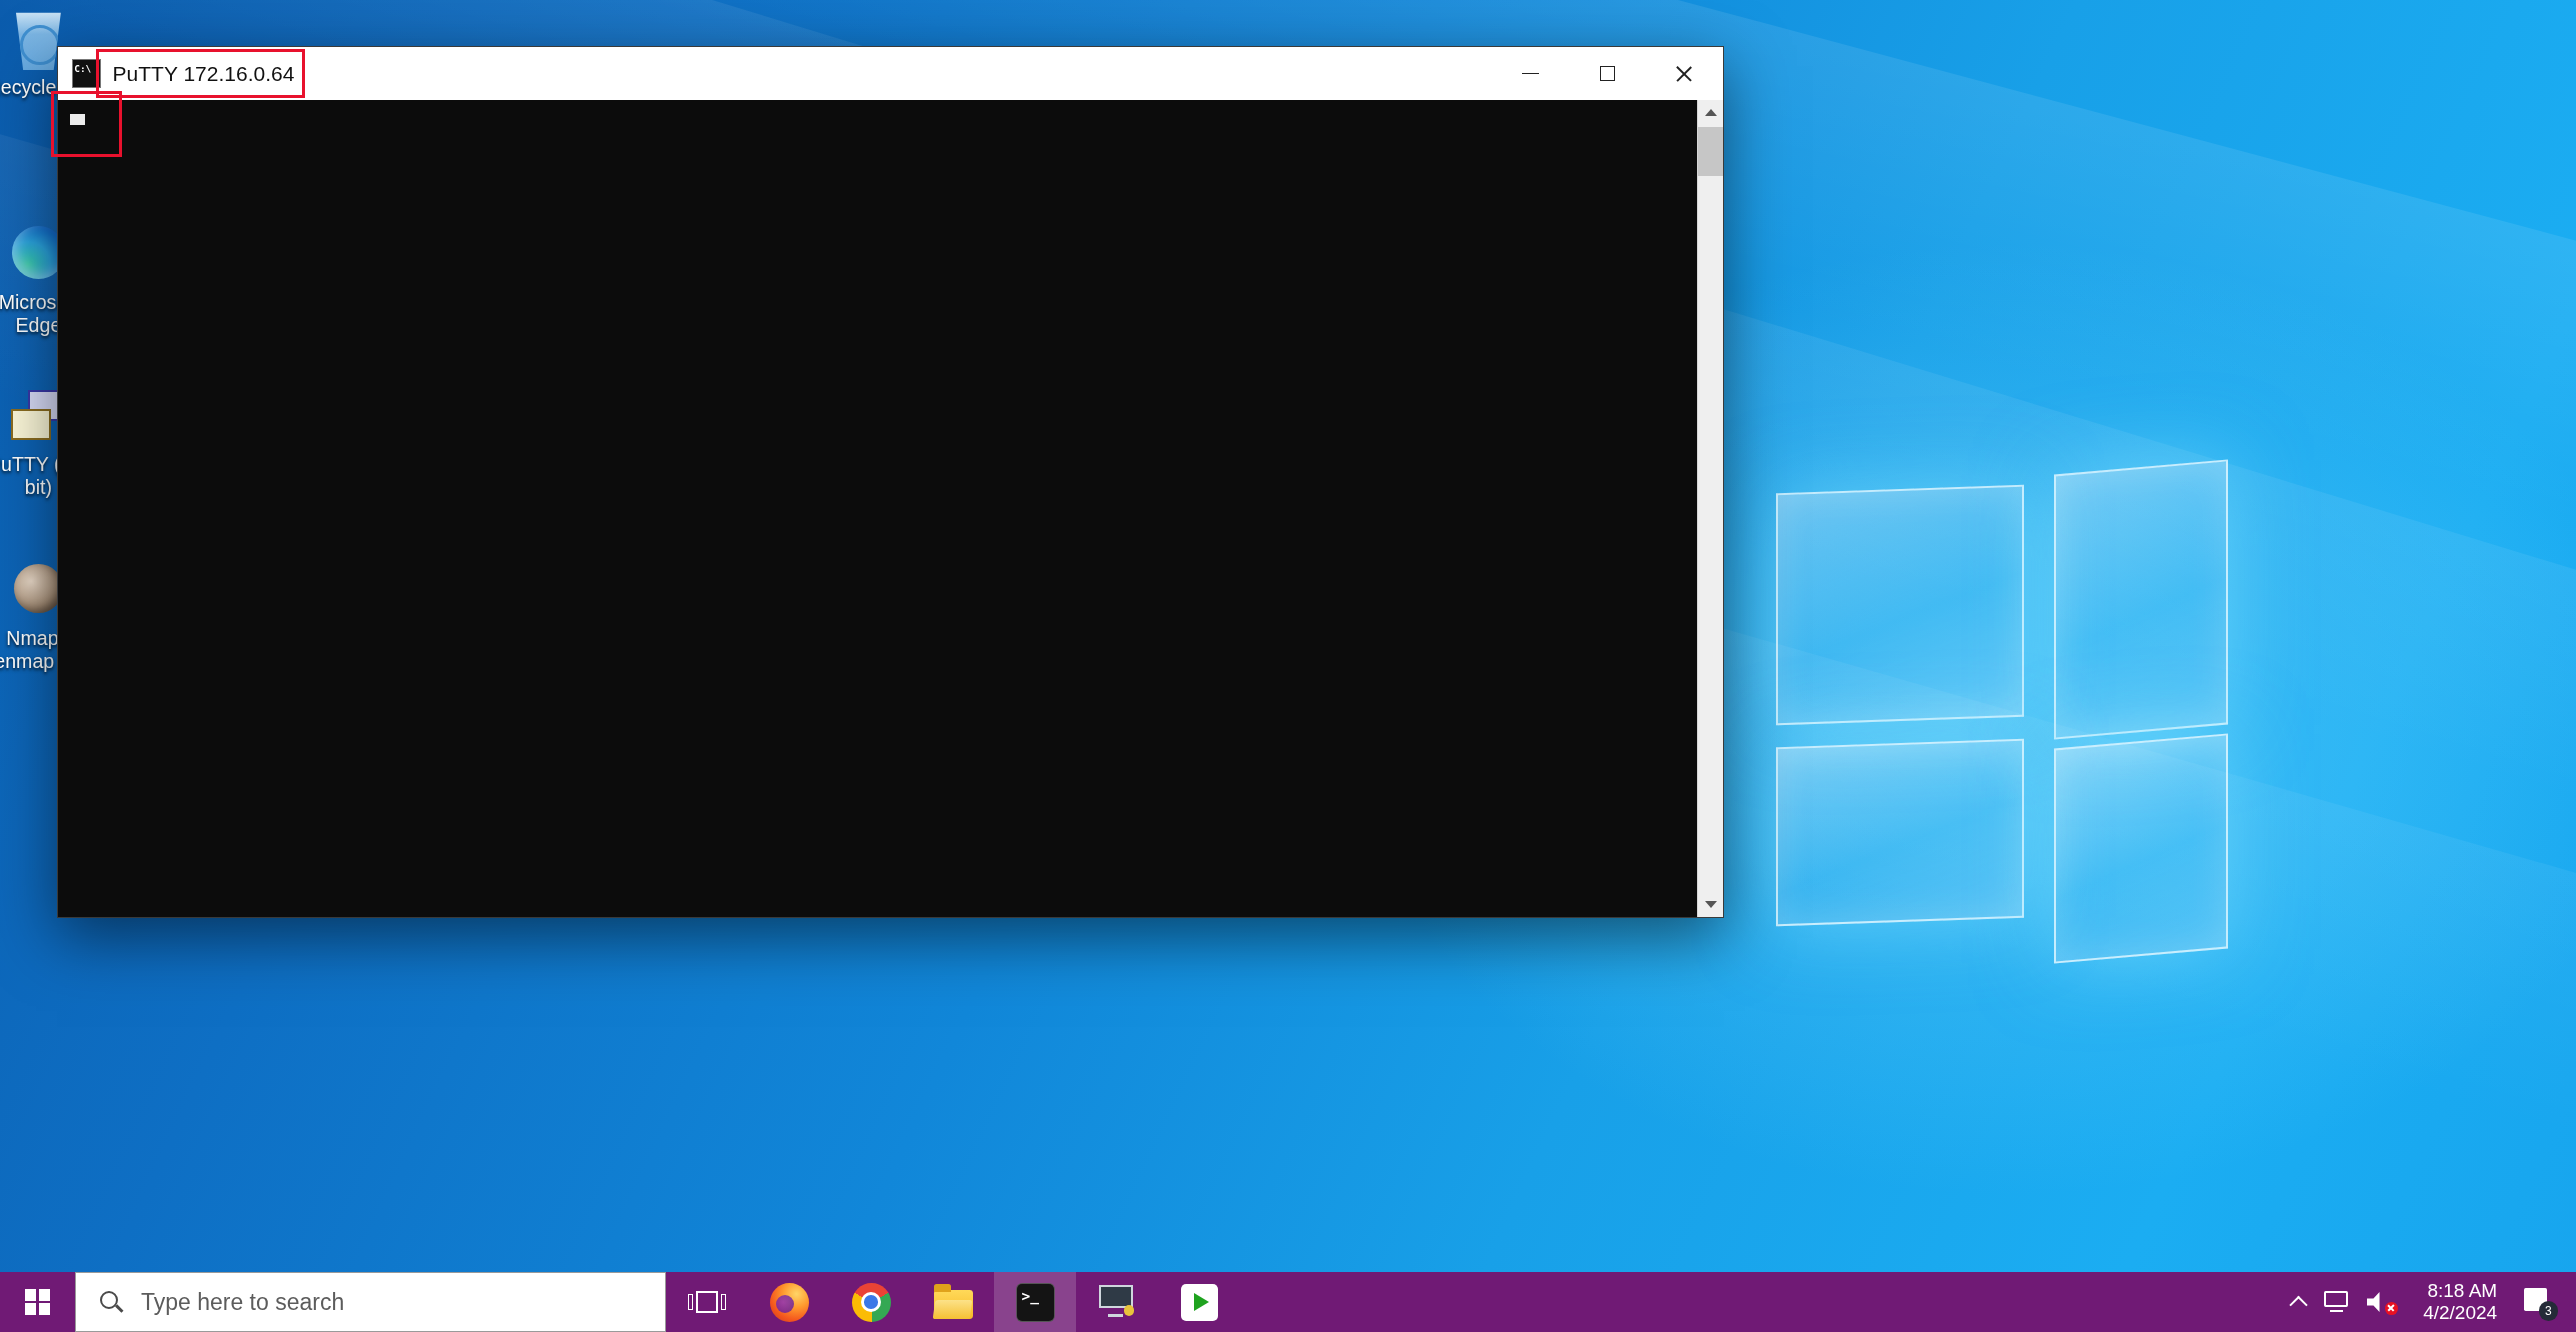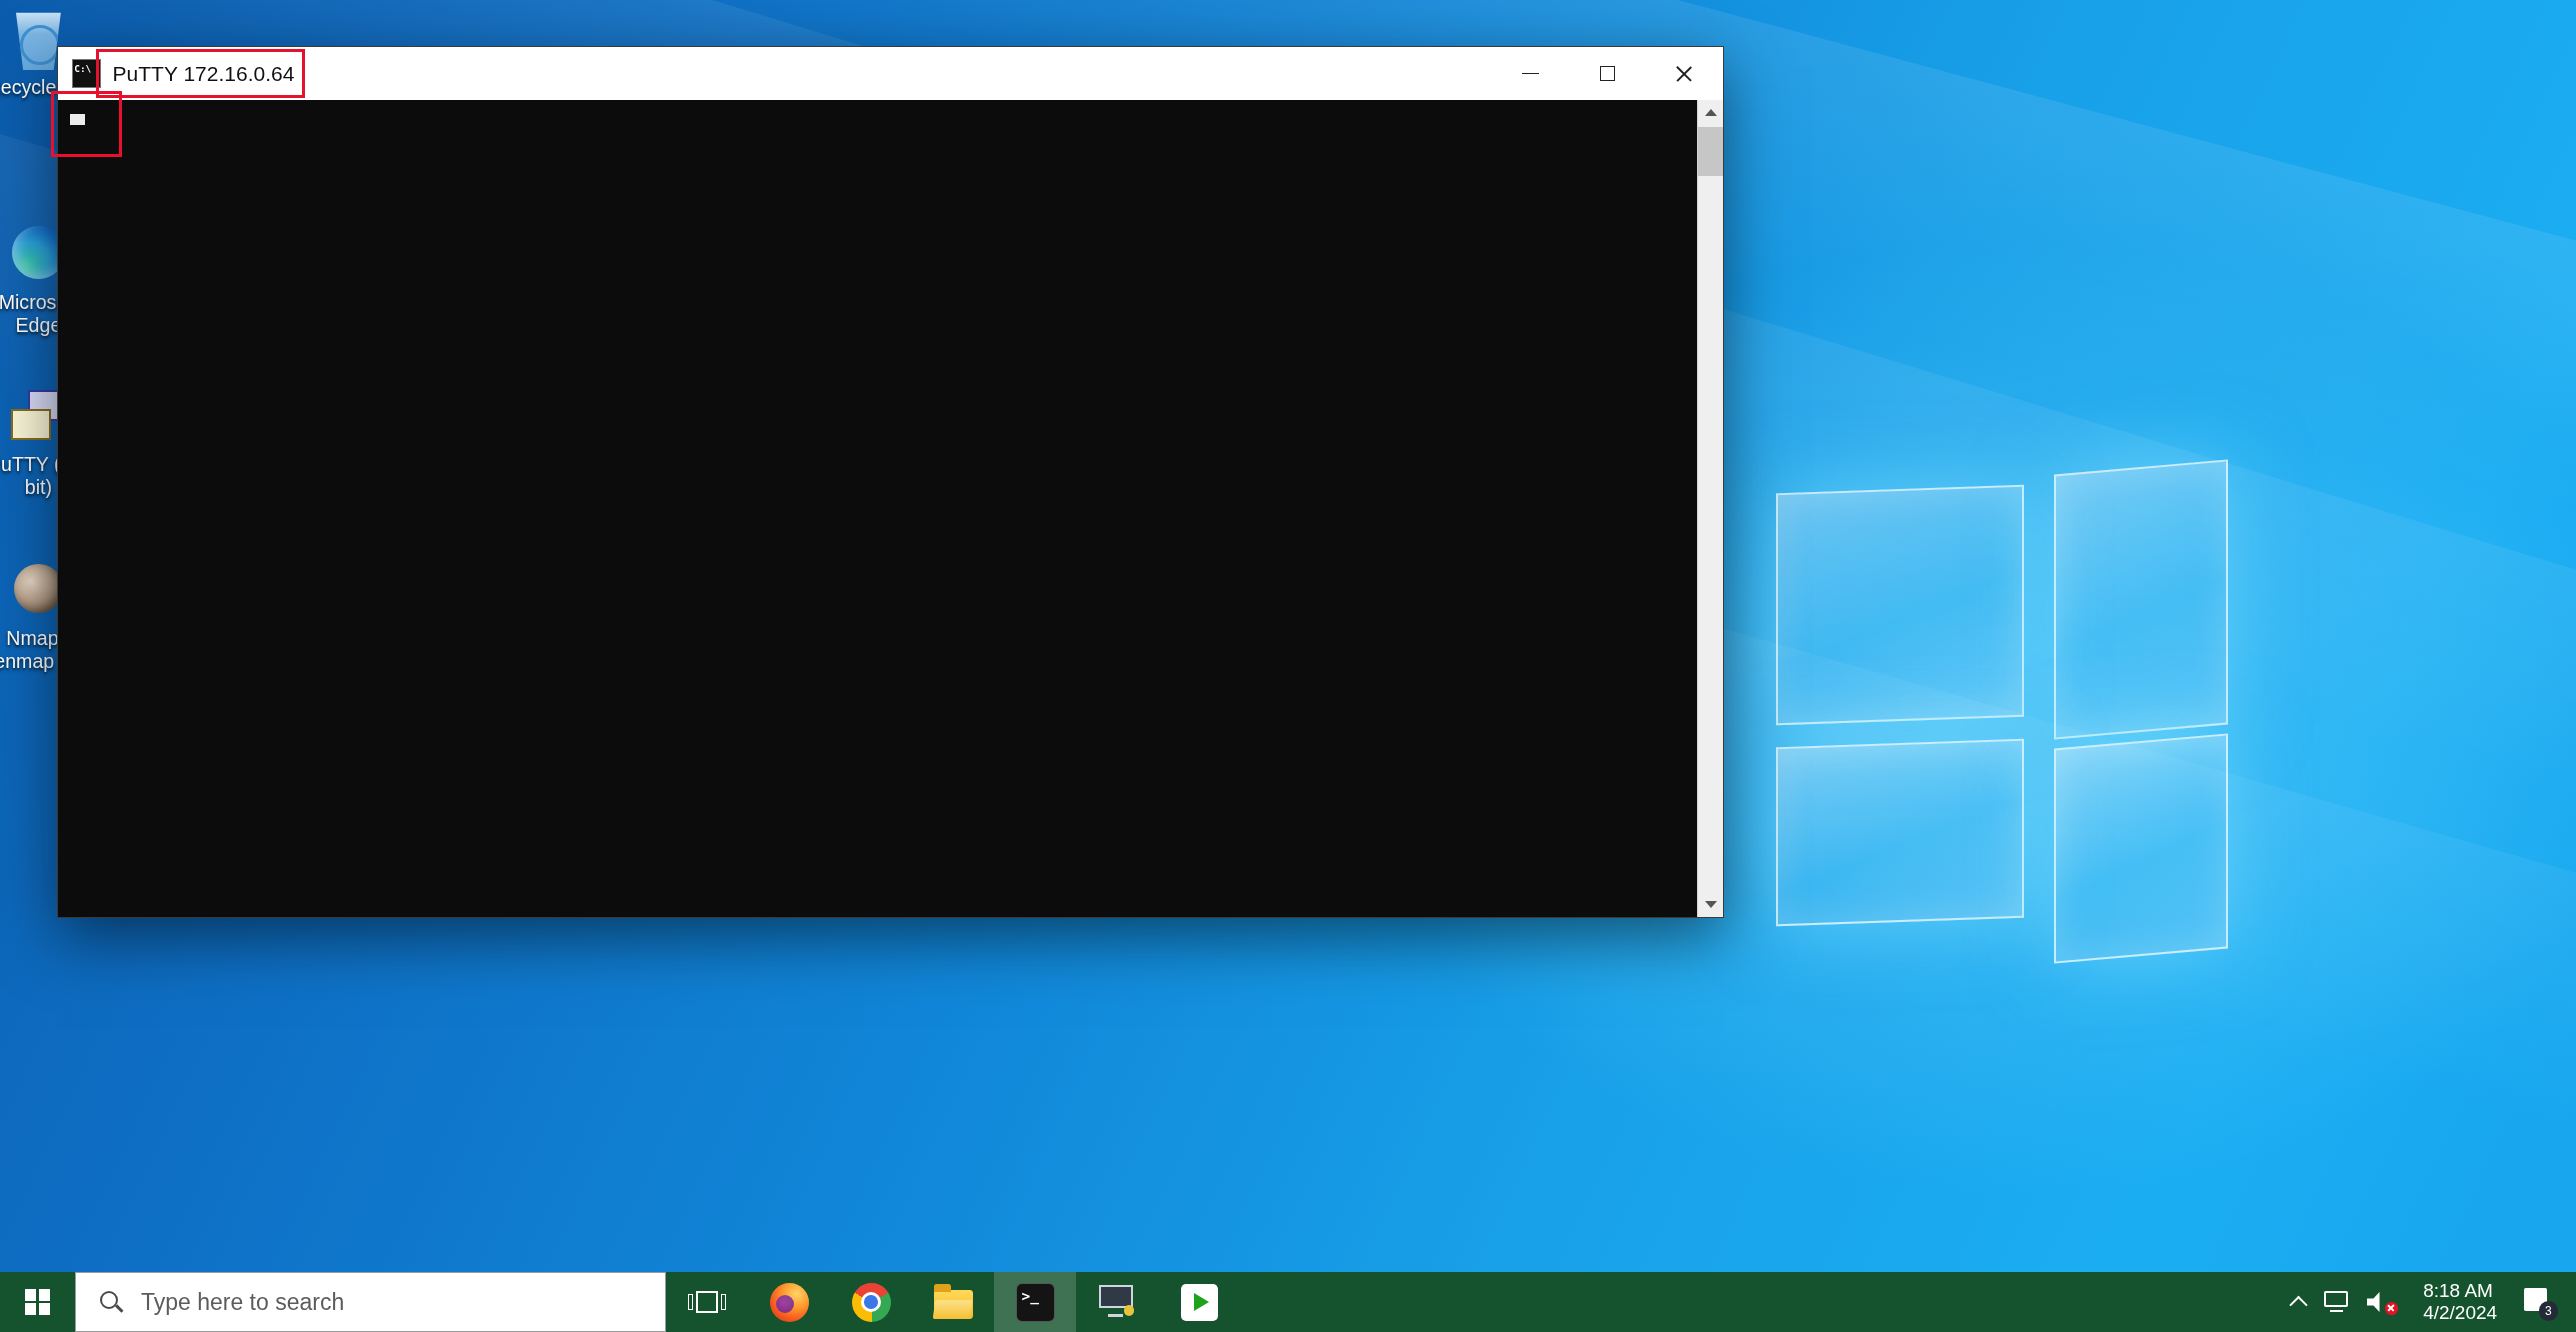--- a/index.html
+++ b/index.html
@@ -99,21 +99,21 @@
   .sb-thumb{position:absolute;left:0;right:0;top:27px;height:49px;background:#c6c6c6;cursor:pointer;}
 
   
   .annotation{position:absolute;border:3.4px solid #e8112d;z-index:20;pointer-events:none;}
   .anno-title{left:96px;top:49px;width:203px;height:43px;}
   .anno-cursor{left:51px;top:91px;width:65px;height:60px;}
 
   
   .taskbar{
     position:absolute;left:0;bottom:0;width:100%;height:60px;
-    background:#14532d;display:flex;align-items:stretch;z-index:30;
+    background:#701a75;display:flex;align-items:stretch;z-index:30;
   }
   .start-btn{width:75px;display:flex;align-items:center;justify-content:center;cursor:pointer;}
   .win-glyph{width:25.6px;height:25.6px;display:grid;grid-template-columns:1fr 1fr;grid-template-rows:1fr 1fr;gap:2.6px;}
   .win-glyph span{background:#fff;}
   .search-box{
     width:591px;background:#ffffff;border:0.9px solid #9a9a9a;box-sizing:border-box;
     display:flex;align-items:center;padding-left:22px;
   }
   .mag{position:relative;width:25.6px;height:25.6px;margin-right:15.3px;flex:0 0 auto;}
   .mag::before{content:"";position:absolute;left:1.7px;top:1.7px;width:14.5px;height:14.5px;border:2.6px solid #4a4a4a;border-radius:50%;}
@@ -156,21 +156,21 @@
   .chev{width:11px;height:11px;border-left:2.6px solid #fff;border-top:2.6px solid #fff;transform:rotate(45deg) translate(1.7px,1.7px);}
   .net{position:relative;width:24px;height:16px;border:2.6px solid #fff;border-radius:1.7px;box-sizing:border-box;margin-bottom:6.8px;}
   .net::after{content:"";position:absolute;left:3.4px;right:3.4px;bottom:-7.7px;height:2.6px;background:#fff;}
   .vol{position:relative;width:29px;height:22px;}
   .vol .spk{position:absolute;left:0;top:0;width:20.4px;height:22px;background:#fff;
     clip-path:polygon(0 34%,32% 34%,62% 5%,62% 95%,32% 66%,0 66%);}
   .vol .badge{position:absolute;right:-1.7px;bottom:-1.7px;width:12.8px;height:12.8px;border-radius:50%;background:#e81123;}
   .vol .badge i{position:absolute;left:2.6px;top:5.5px;width:7.7px;height:1.7px;background:#fff;}
   .vol .badge i:first-child{transform:rotate(45deg);}
   .vol .badge i:last-child{transform:rotate(-45deg);}
-  .clock{color:#fff;font-size:19px;line-height:22px;text-align:left;padding:0 8.5px;}
+  .clock{color:#fff;font-size:19px;line-height:22px;text-align:right;padding:0 8.5px;}
   .ac{position:relative;width:32px;height:32px;}
   .ac-sq{position:absolute;left:0;top:1.7px;width:23px;height:23px;background:#fff;border-radius:1.7px;}
   .ac-badge{position:absolute;right:-1.7px;bottom:-2.6px;width:19.6px;height:19.6px;border-radius:50%;
     background:#242b38;color:#fff;font-size:12px;display:flex;align-items:center;justify-content:center;}
 </style>
 </head>
 <body>
 
 <div class="screen">
 

